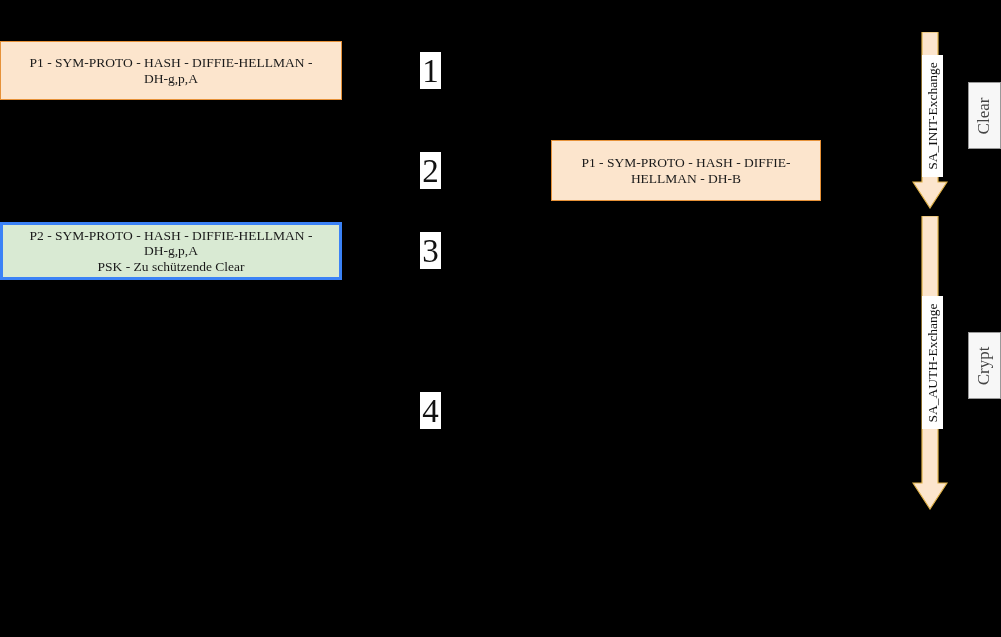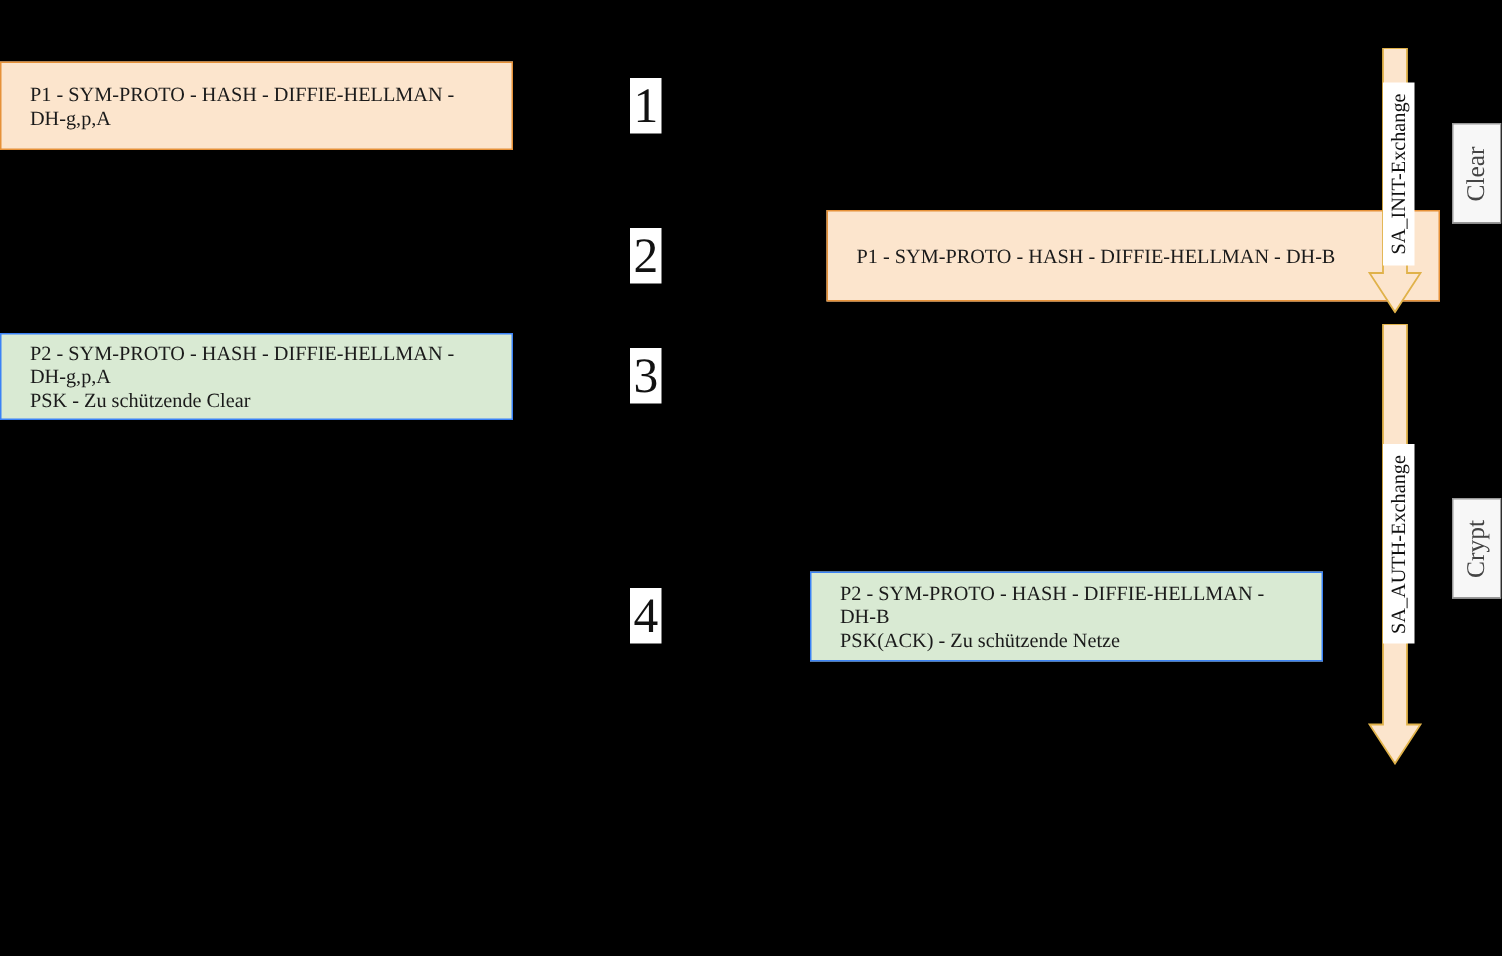--- a/index.html
+++ b/index.html
@@ -19,46 +19,46 @@
     overflow: hidden;
   }
 
   
   .msg-box {
     position: absolute;
     box-sizing: border-box;
     display: flex;
     align-items: center;
     justify-content: center;
-    text-align: left;
+    text-align: center;
     font-family: "Liberation Serif", serif;
     font-size: 13.5px;
     line-height: 1.15;
     color: #1a1a1a;
     padding: 4px 19px;
   }
   .msg-box .lines {
     width: 100%;
   }
   .msg-box .lines > div {
     white-space: normal;
   }
 
   .box-clear {
     background: #fce5cd;
     border: 1px solid #e69138;
   }
   .box-crypt {
     background: #d9ead3;
-    border: 1px solid #3b82f6;
+    border: 3px solid #3b82f6;
   }
 
   
   #box-1 { left: 0px;   top: 41px;  width: 342px; height: 59px; }
-  #box-2 { left: 551px; top: 140px; width: 409px; height: 61px; }
+  #box-2 { left: 551px; top: 140px; width: 270px; height: 61px; }
   #box-3 { left: 0px;   top: 222px; width: 342px; height: 58px; }
   #box-4 { left: 540px; top: 381px; width: 342px; height: 60px; }
 
   
   .step-num {
     position: absolute;
     background: #ffffff;
     color: #111111;
     font-family: "Liberation Serif", serif;
     font-size: 33px;
@@ -160,26 +160,20 @@
     </div>
   </div>
 
   <div id="box-3" class="msg-box box-crypt">
     <div class="lines">
       <div>P2 - SYM-PROTO - HASH - DIFFIE-HELLMAN - DH-g,p,A</div>
       <div>PSK - Zu schützende Clear</div>
     </div>
   </div>
 
-  <div id="box-4" class="msg-box box-crypt">
-    <div class="lines">
-      <div>P2 - SYM-PROTO - HASH - DIFFIE-HELLMAN - DH-B</div>
-      <div>PSK(ACK) - Zu schützende Netze</div>
-    </div>
-  </div>
 
   <div id="step-1" class="step-num">1</div>
   <div id="step-2" class="step-num">2</div>
   <div id="step-3" class="step-num">3</div>
   <div id="step-4" class="step-num">4</div>
 
   <div id="arrow-init" class="big-arrow">
     <svg width="36" height="177" viewBox="0 0 36 177">
       <polygon points="10,0 26,0 26,150 35,150 18,176 1,150 10,150" fill="#fce5cd" stroke="#e0b24a" stroke-width="1.2" stroke-linejoin="miter"></polygon>
     </svg>

